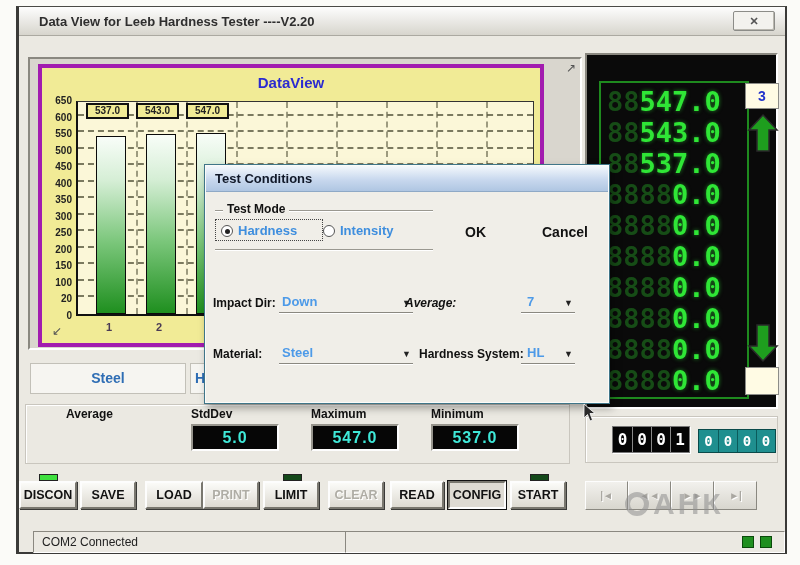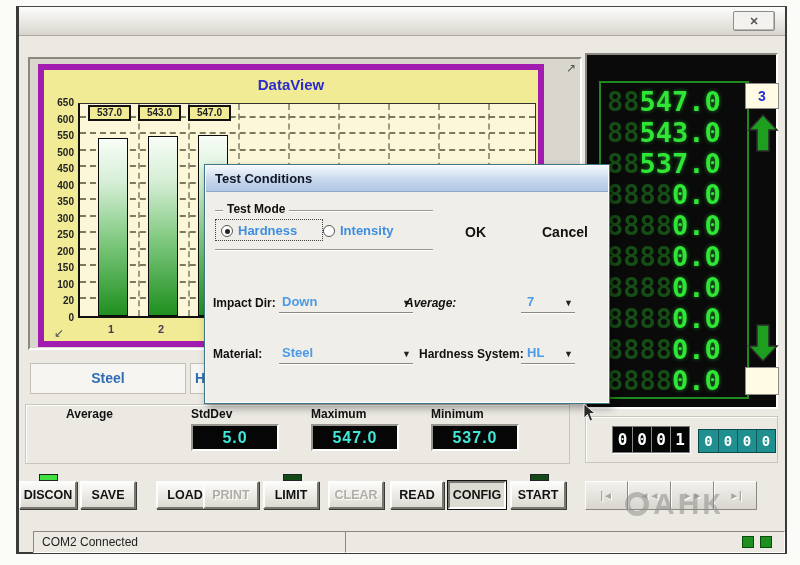--- a/index.html
+++ b/index.html
@@ -18,21 +18,21 @@
   #closebtn{position:absolute;right:10px;top:4px;width:42px;height:20px;
     background:#F3F2EE;border:1px solid #8C8C88;border-radius:2px;
     font-size:11px;font-weight:bold;color:#555;text-align:center;line-height:18px;
     box-shadow:inset -1px -1px 0 #B9B7AF;}
   #client{position:absolute;left:0;top:30px;right:0;bottom:0;}
 
   
   #chartbox{position:absolute;left:9px;top:20px;width:554px;height:293px;
     background:#D9D6CE;border:2px solid;border-color:#8A8880 #FFFFFF #FFFFFF #8A8880;}
   #chartcanvas{position:absolute;left:8px;top:5px;width:506px;height:283px;
-    background:#F1EB96;border:6px solid #a21caf;}
+    background:#F1EB96;border:4px solid #a21caf;}
   #charttitle{position:absolute;left:0;top:6px;width:100%;text-align:center;
     font-size:15px;font-weight:bold;color:#2B2BD0;}
   #plot{position:absolute;left:34px;top:33px;width:458px;height:215px;
     background:#FBF7D8;border:1px solid #333;border-left:2px solid #111;border-bottom:2px solid #111;}
   .ylabel{position:absolute;left:0;width:30px;text-align:right;font-size:10px;
     font-weight:bold;color:#222;}
   .hgrid{position:absolute;left:0;right:0;height:0;border-top:2px dashed rgba(80,80,55,.75);}
   .vgrid{position:absolute;top:0;bottom:0;width:0;border-left:2px dashed rgba(80,80,55,.55);}
   .bar{position:absolute;bottom:0;width:30px;border:1px solid #0B0B0B;
     background:linear-gradient(180deg,#F8FDF8 0%,#D5EED5 25%,#7AC67A 60%,#1F8F1F 100%);}
@@ -157,20 +157,21 @@
   #wmcircle{display:inline-block;width:24px;height:24px;border:5px solid #8F8F8F;
     border-radius:50%;margin-right:4px;}
   #wmurl{margin-top:6px;opacity:.6;color:#9F9F9F;font-size:15px;font-weight:bold;}
   #cursor{position:absolute;left:564px;top:366px;z-index:80;}
 </style>
 </head>
 <body>
 
 <div id="window">
   <div id="titlebar">
+    <span id="title">Data View for Leeb Hardness Tester ----V2.20</span>
     <div id="closebtn">
       <span>✕</span>
     </div>
   </div>
 
   <div id="client">
 
     <div id="chartbox">
       <div id="chartcanvas">
         <div id="charttitle">DataView</div>
@@ -284,21 +285,21 @@
           <span class="cell">0</span>
           <span class="cell">0</span>
           <span class="cell">0</span>
         </div>
     </div>
 
     <div id="toolbar">
         <button class="tbtn" style="left: 0px; width: 58px;">DISCON</button>
         <div class="led-ind bright" style="left: 20px;"></div>
         <button class="tbtn" style="left: 61px; width: 56px;">SAVE</button>
-        <button class="tbtn" style="left: 137px; width: 58px;">LOAD</button>
+        <button class="tbtn" style="left: 126px; width: 58px;">LOAD</button>
         <button class="tbtn disabled" style="left: 184px; width: 56px;">PRINT</button>
         <button class="tbtn" style="left: 244px; width: 56px;">LIMIT</button>
         <div class="led-ind dark" style="left: 264px;"></div>
         <button class="tbtn disabled" style="left: 309px; width: 56px;">CLEAR</button>
         <button class="tbtn" style="left: 371px; width: 54px;">READ</button>
         <button class="tbtn pressed" style="left: 429px; width: 58px;">CONFIG</button>
         <button class="tbtn" style="left: 491px; width: 56px;">START</button>
         <div class="led-ind dark" style="left: 511px;"></div>
       </div>
     <div id="navgroup">

